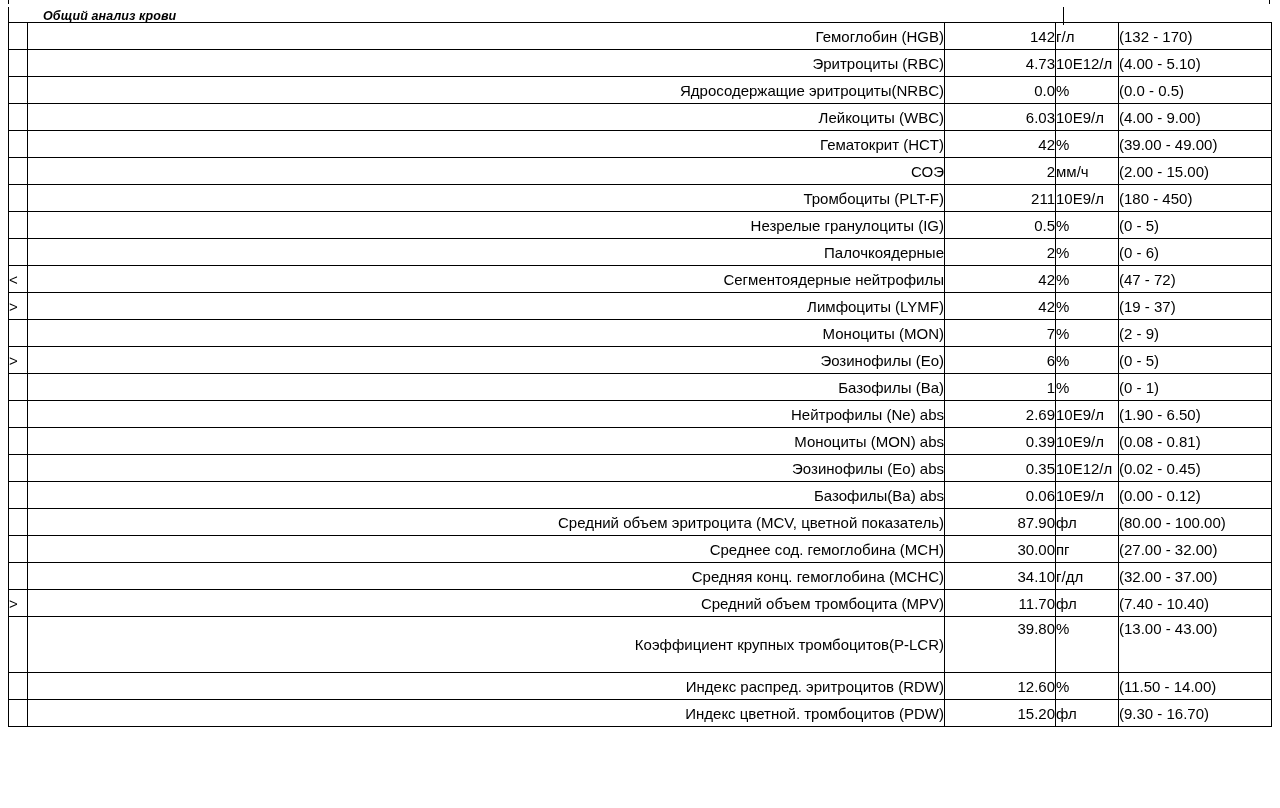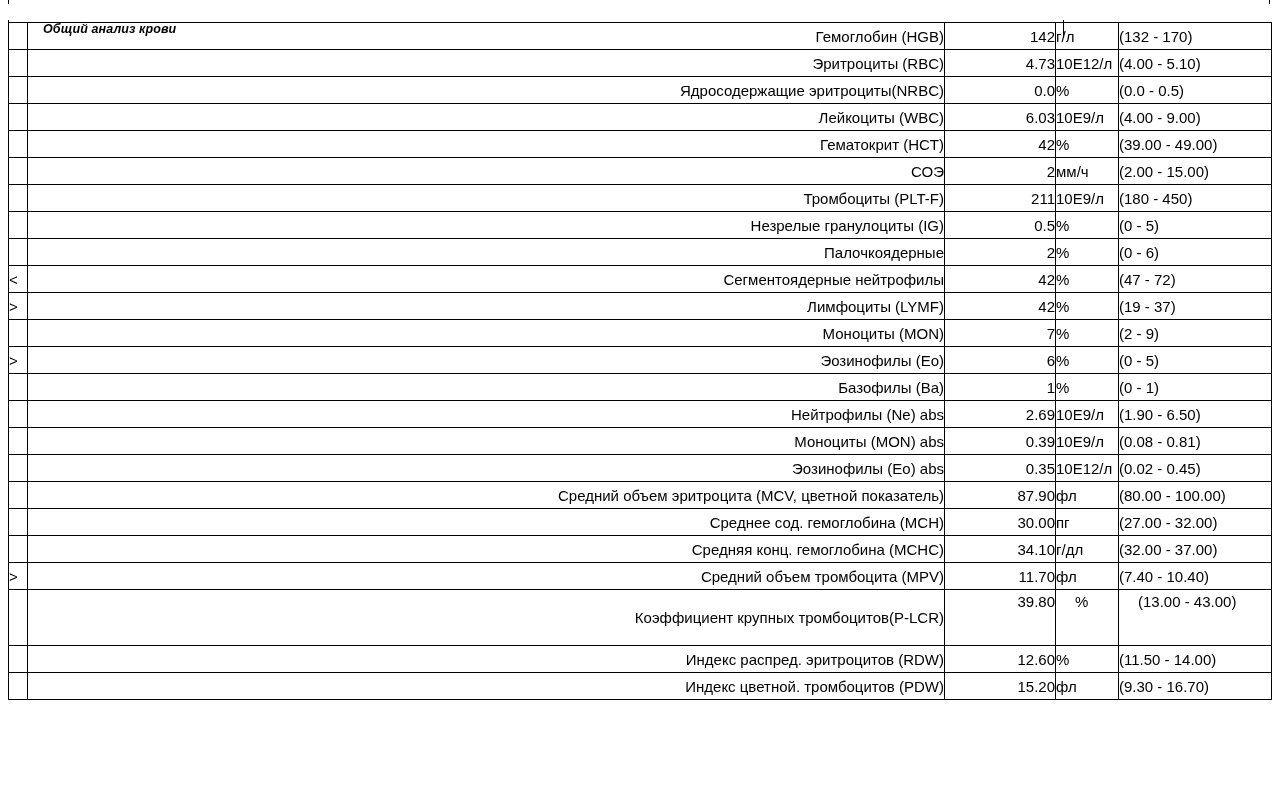--- a/index.html
+++ b/index.html
@@ -28,21 +28,21 @@
     top: 0;
     width: 1262px;
     height: 4px;
     border-left: 1px solid #000;
     border-right: 1px solid #000;
     box-sizing: border-box;
   }
   .section-header {
     position: absolute;
     left: 8px;
-    top: 20px;
+    top: 7px;
     width: 1056px;
     height: 18px;
     box-sizing: border-box;
     border-left: 1px solid #000;
     border-right: 1px solid #000;
     display: flex;
     align-items: center;
   }
   .section-header .title {
     margin-left: 34px;
@@ -66,21 +66,21 @@
     height: 26px;
     vertical-align: middle;
     white-space: nowrap;
     overflow: hidden;
   }
   td.c-flag   { width: 18px;  text-align: left;  padding-left: 2px; }
   td.c-name   { width: 916px; text-align: right;  padding-left: 8px; }
   td.c-value  { width: 110px; text-align: right; padding-right: 4px; }
   td.c-unit   { width: 62px;  text-align: left;  padding-left: 3px; }
   td.c-ref    { width: 152px; text-align: left;  padding-left: 4px; }
-  tr.tall td  { height: 52px; padding-left: 19px; }
+  tr.tall td  { height: 52px; }
   tr.tall td.c-value,
   tr.tall td.c-unit,
   tr.tall td.c-ref { vertical-align: top; padding-top: 3px; }
 </style>
 </head>
 <body>
 
 <div class="sheet">
 
   <div class="top-strip"></div>
@@ -205,20 +205,27 @@
         </tr>
         <tr>
           <td class="c-flag"></td>
           <td class="c-name">Эозинофилы (Eo) abs</td>
           <td class="c-value">0.35</td>
           <td class="c-unit">10E12/л</td>
           <td class="c-ref">(0.02 - 0.45)</td>
         </tr>
         <tr>
           <td class="c-flag"></td>
+          <td class="c-name">Базофилы(Ba) abs</td>
+          <td class="c-value">0.06</td>
+          <td class="c-unit">10E9/л</td>
+          <td class="c-ref">(0.00 - 0.12)</td>
+        </tr>
+        <tr>
+          <td class="c-flag"></td>
           <td class="c-name">Средний объем эритроцита (MCV, цветной показатель)</td>
           <td class="c-value">87.90</td>
           <td class="c-unit">фл</td>
           <td class="c-ref">(80.00 - 100.00)</td>
         </tr>
         <tr>
           <td class="c-flag"></td>
           <td class="c-name">Среднее сод. гемоглобина (MCH)</td>
           <td class="c-value">30.00</td>
           <td class="c-unit">пг</td>

